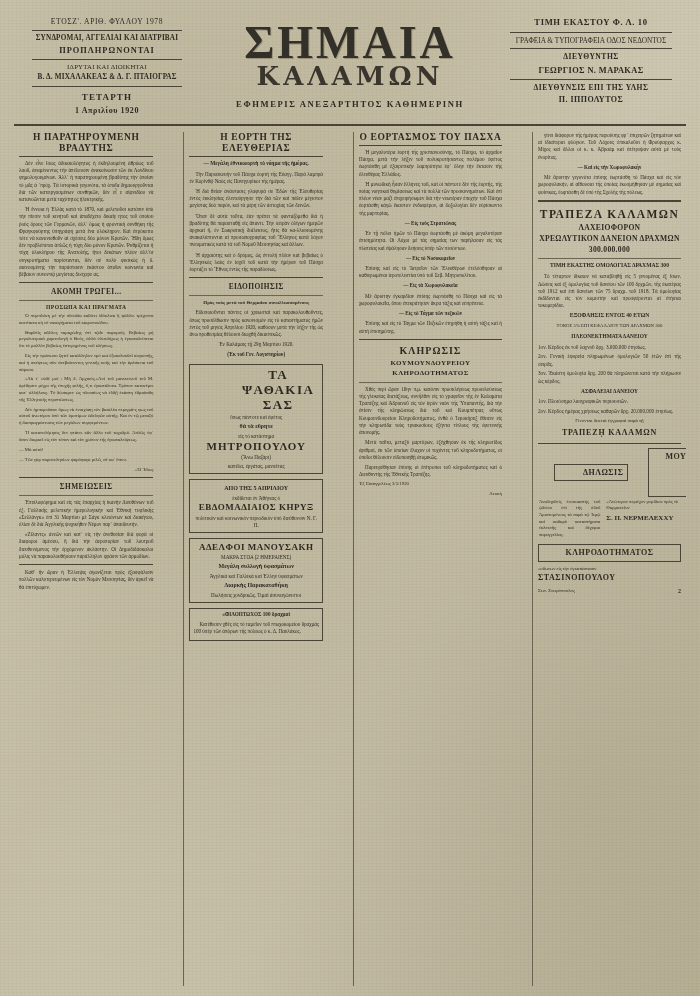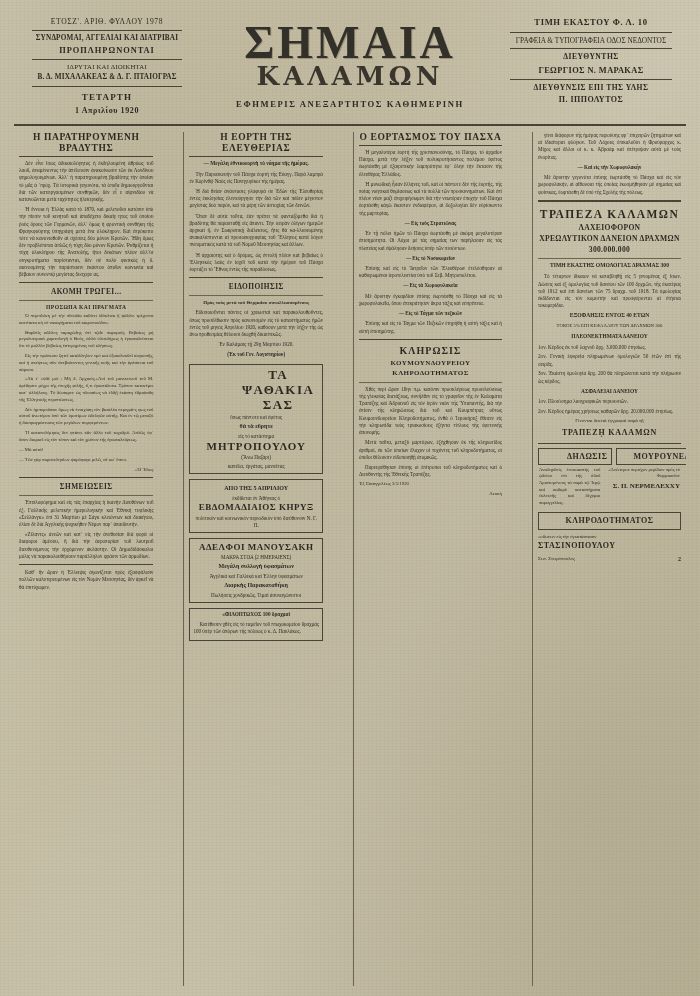--- a/index.html
+++ b/index.html
@@ -321,30 +321,30 @@
         <p class="numline">3ον. Ἐκάστη ὁμολογία δρχ. 200 θὰ πληρώνεται κατὰ τὴν πλήρωσιν ὡς κέρδος.</p>
         <p class="center bold noind" style="font-size:5.4px;">ΑΣΦΑΛΕΙΑΙ ΔΑΝΕΙΟΥ</p>
         <p class="numline">1ον. Πλοιόσημα λαογραφικῶν περιουσιῶν.</p>
         <p class="numline">2ον. Κέρδος ἡμέρας χρήσεως καθαρῶν δρχ. 20.000.000 ἐτησίως.</p>
         <p class="center noind" style="font-size:5px;">Γίνονται δεκταὶ ἐγγραφαὶ παρὰ τῇ</p>
         <p class="center bold noind" style="font-size:8px;letter-spacing:.8px;">ΤΡΑΠΕΖῌ ΚΑΛΑΜΩΝ</p>
         <div class="rule"></div>
 
         <div class="endblocks">
           <div style="display:flex;gap:4px;">
-            <div class="ad" style="flex:1;margin:0;padding-left:28px;">
+            <div class="ad" style="flex:1;margin:16px;padding-left:28px;">
               <div class="t" style="font-size:8px;">ΔΗΛΩΣΙΣ</div>
             </div>
             <div class="ad" style="flex:1.2;margin:0;padding-left:16px;">
               <div class="t" style="font-size:8px;">ΜΟΥΡΟΥΝΕΛΑΙΟΝ</div>
             </div>
           </div>
           <div style="display:flex;gap:4px;">
             <div style="flex:1;font-size:4.7px;line-height:1.4;padding:2px 1px;">Ἀναληφθεὶς ἐνοικιαστὴς τοῦ ᾠδείου ἐπὶ τῆς ὁδοῦ Ἀριστομένους τὰ παρὰ τῷ Ἱερῷ καὶ καθαρὸ καταστήματα ἐκλεκτῆς καὶ δέχομαι παραγγελίας.</div>
-            <div style="flex:1.2;padding:2px 1px;text-align:right;">
+            <div style="flex:1.2;padding:2px 1px;text-align:left;">
               <div style="font-size:4.7px;line-height:1.4;">«Ἀνώτερον περιέχον μερίδιον πρὸς τὸ Φαρμακεῖον</div>
               <div style="font-size:7px;font-weight:bold;margin-top:2px;">Σ. Π. ΝΕΡΜΕΛΕΧΧΥ</div>
             </div>
           </div>
           <div class="ad">
             <div class="t" style="font-size:8px;">ΚΛΗΡΟΔΟΤΗΜΑΤΟΣ</div>
           </div>
           <div style="">
             <div style="font-size:4.7px;">«οθωνων εἰς τὴν ἐγκατάστασιν</div>
             <div style="font-size:8px;font-weight:bold;letter-spacing:.6px;">ΣΤΑΣΙΝΟΠΟΥΛΟΥ</div>

